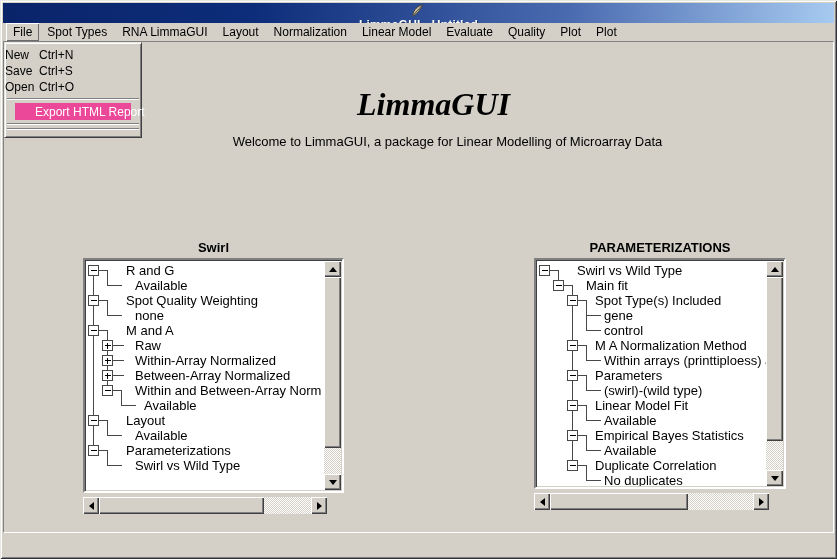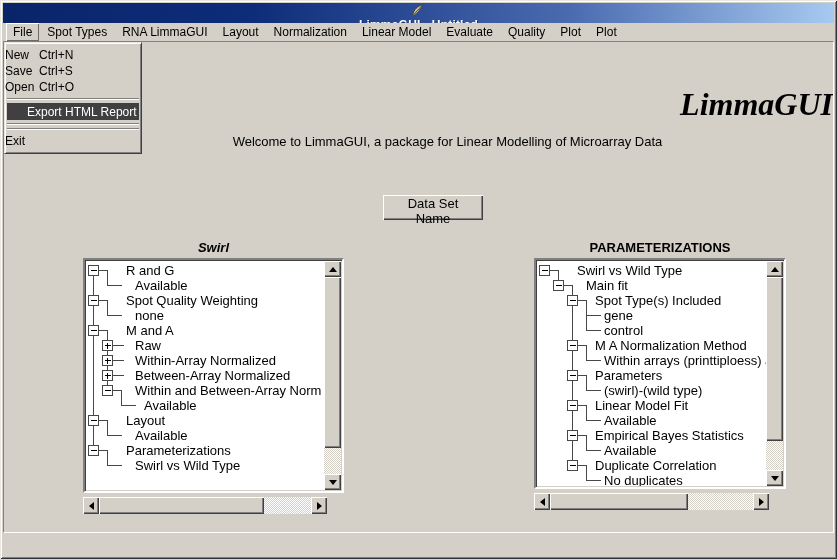--- a/index.html
+++ b/index.html
@@ -29,31 +29,31 @@
   .menubar{position:absolute;left:3px;top:23px;right:3px;height:18px;display:flex;align-items:flex-end;
     background:#d4d0c8;padding-left:3px;}
   .mitem{font-size:12px;color:#000;padding:2px 7px;margin-right:1px;white-space:nowrap;}
   .mitem.active{box-shadow:inset 1px 1px 0 #fff, inset -1px -1px 0 #6a6a6a;}
 
   
   .content{position:absolute;left:3px;top:41px;right:3px;height:492px;background:#d4d0c8;
     border:1px solid;border-color:#828282 #fff #fff #828282;overflow:hidden;}
   .bottom-strip{position:absolute;left:3px;top:534px;right:3px;height:22px;background:#d4d0c8;}
 
-  .heading{position:absolute;top:44px;left:0;width:100%;text-align:right;padding-left:30px;
+  .heading{position:absolute;top:44px;left:0;width:100%;text-align:center;padding-left:30px;
     font-family:"Liberation Serif","DejaVu Serif",serif;font-style:italic;font-weight:bold;
     font-size:32px;color:#000;}
   .welcome{position:absolute;top:92px;left:0;width:100%;text-align:center;padding-left:58px;
     font-size:13px;color:#000;}
   .dsn-btn{position:absolute;left:379px;top:153px;width:100px;height:25px;background:#d4d0c8;
     border:none;font-family:inherit;font-size:13px;color:#000;
     box-shadow:inset 1px 1px 0 #fff, inset -1px -1px 0 #404040, inset -2px -2px 0 #808080;}
 
   .tree-title{position:absolute;top:198px;text-align:center;font-weight:bold;font-size:13px;color:#000;}
-  .tt-l{left:79px;width:261px;font-style:italic;}
+  .tt-l{left:79px;width:261px;}
   .tt-r{left:530px;width:252px;}
 
   .tree-box{position:absolute;background:#d4d0c8;border:2px solid;border-color:#808080 #fff #fff #808080;
     box-shadow:inset 1px 1px 0 #404040;}
   .box-l{left:79px;top:216px;width:261px;height:235px;}
   .box-r{left:530px;top:216px;width:252px;height:231px;}
   .tree-white{position:absolute;left:1px;top:1px;right:18px;bottom:1px;background:#fff;overflow:hidden;}
   .tree-white svg{display:block;}
 
   
@@ -79,21 +79,21 @@
   .t-right{border-top:4px solid transparent;border-bottom:4px solid transparent;border-left:5px solid #000;}
 
   
   .file-menu{position:absolute;left:4px;top:42px;width:138px;background:#d4d0c8;z-index:20;
     border:1px solid;border-color:#e8e6e0 #404040 #404040 #e8e6e0;
     box-shadow:inset 1px 1px 0 #fff, inset -1px -1px 0 #808080;
     padding:4px 0 4px 0;}
   .fitem{height:16px;display:flex;align-items:center;font-size:12px;color:#000;white-space:nowrap;}
   .flabel{min-width:34px;}
   .faccel{margin-left:0;}
-  .fitem.hl{background:#404040;color:#fff;margin:0 2px;padding-left:20px;height:17px;}
+  .fitem.hl{background:#ec4899;color:#fff;margin:0 10px;padding-left:20px;height:17px;}
   .msep{height:2px;margin:3px 2px;border-top:1px solid #808080;border-bottom:1px solid #fff;}
 </style>
 </head>
 <body>
 
 <div class="window">
 
   <div class="titlebar">
     <span class="app-icon">
       <svg viewBox="0 0 16 16" width="15" height="15">
@@ -124,21 +124,20 @@
       <span class="mitem">Linear Model</span>
       <span class="mitem">Evaluate</span>
       <span class="mitem">Quality</span>
       <span class="mitem">Plot</span>
       <span class="mitem">Plot</span>
     </div>
 
   <div class="content">
     <div class="heading">LimmaGUI</div>
     <div class="welcome">Welcome to LimmaGUI, a package for Linear Modelling of Microarray Data</div>
-    <button class="dsn-btn">Data Set Name</button>
 
     <div class="tree-title tt-l">Swirl</div>
     <div class="tree-title tt-r">PARAMETERIZATIONS</div>
 
     <div class="tree-box box-l">
       <div class="tree-white">
         <svg id="tree-left" width="240" height="231">
             <line x1="12.5" y1="9.5" x2="21.5" y2="9.5" stroke="#474747" stroke-width="1" shape-rendering="crispEdges"></line>
             <line x1="21.5" y1="24.5" x2="35.5" y2="24.5" stroke="#474747" stroke-width="1" shape-rendering="crispEdges"></line>
             <line x1="21.5" y1="9.5" x2="21.5" y2="24.5" stroke="#474747" stroke-width="1" shape-rendering="crispEdges"></line>
@@ -320,20 +319,17 @@
       <div class="fitem">
         <span class="flabel">Open</span>
         <span class="faccel">Ctrl+O</span>
       </div>
       <div class="msep"></div>
       <div class="fitem hl">
         <span class="flabel">Export HTML Report</span>
       </div>
       <div class="msep"></div>
       <div class="msep"></div>
-      <div class="fitem">
-        <span class="flabel">Exit</span>
-      </div>
     </div>
 
   <div class="bottom-strip"></div>
 
 </div>
 
 </body></html>

